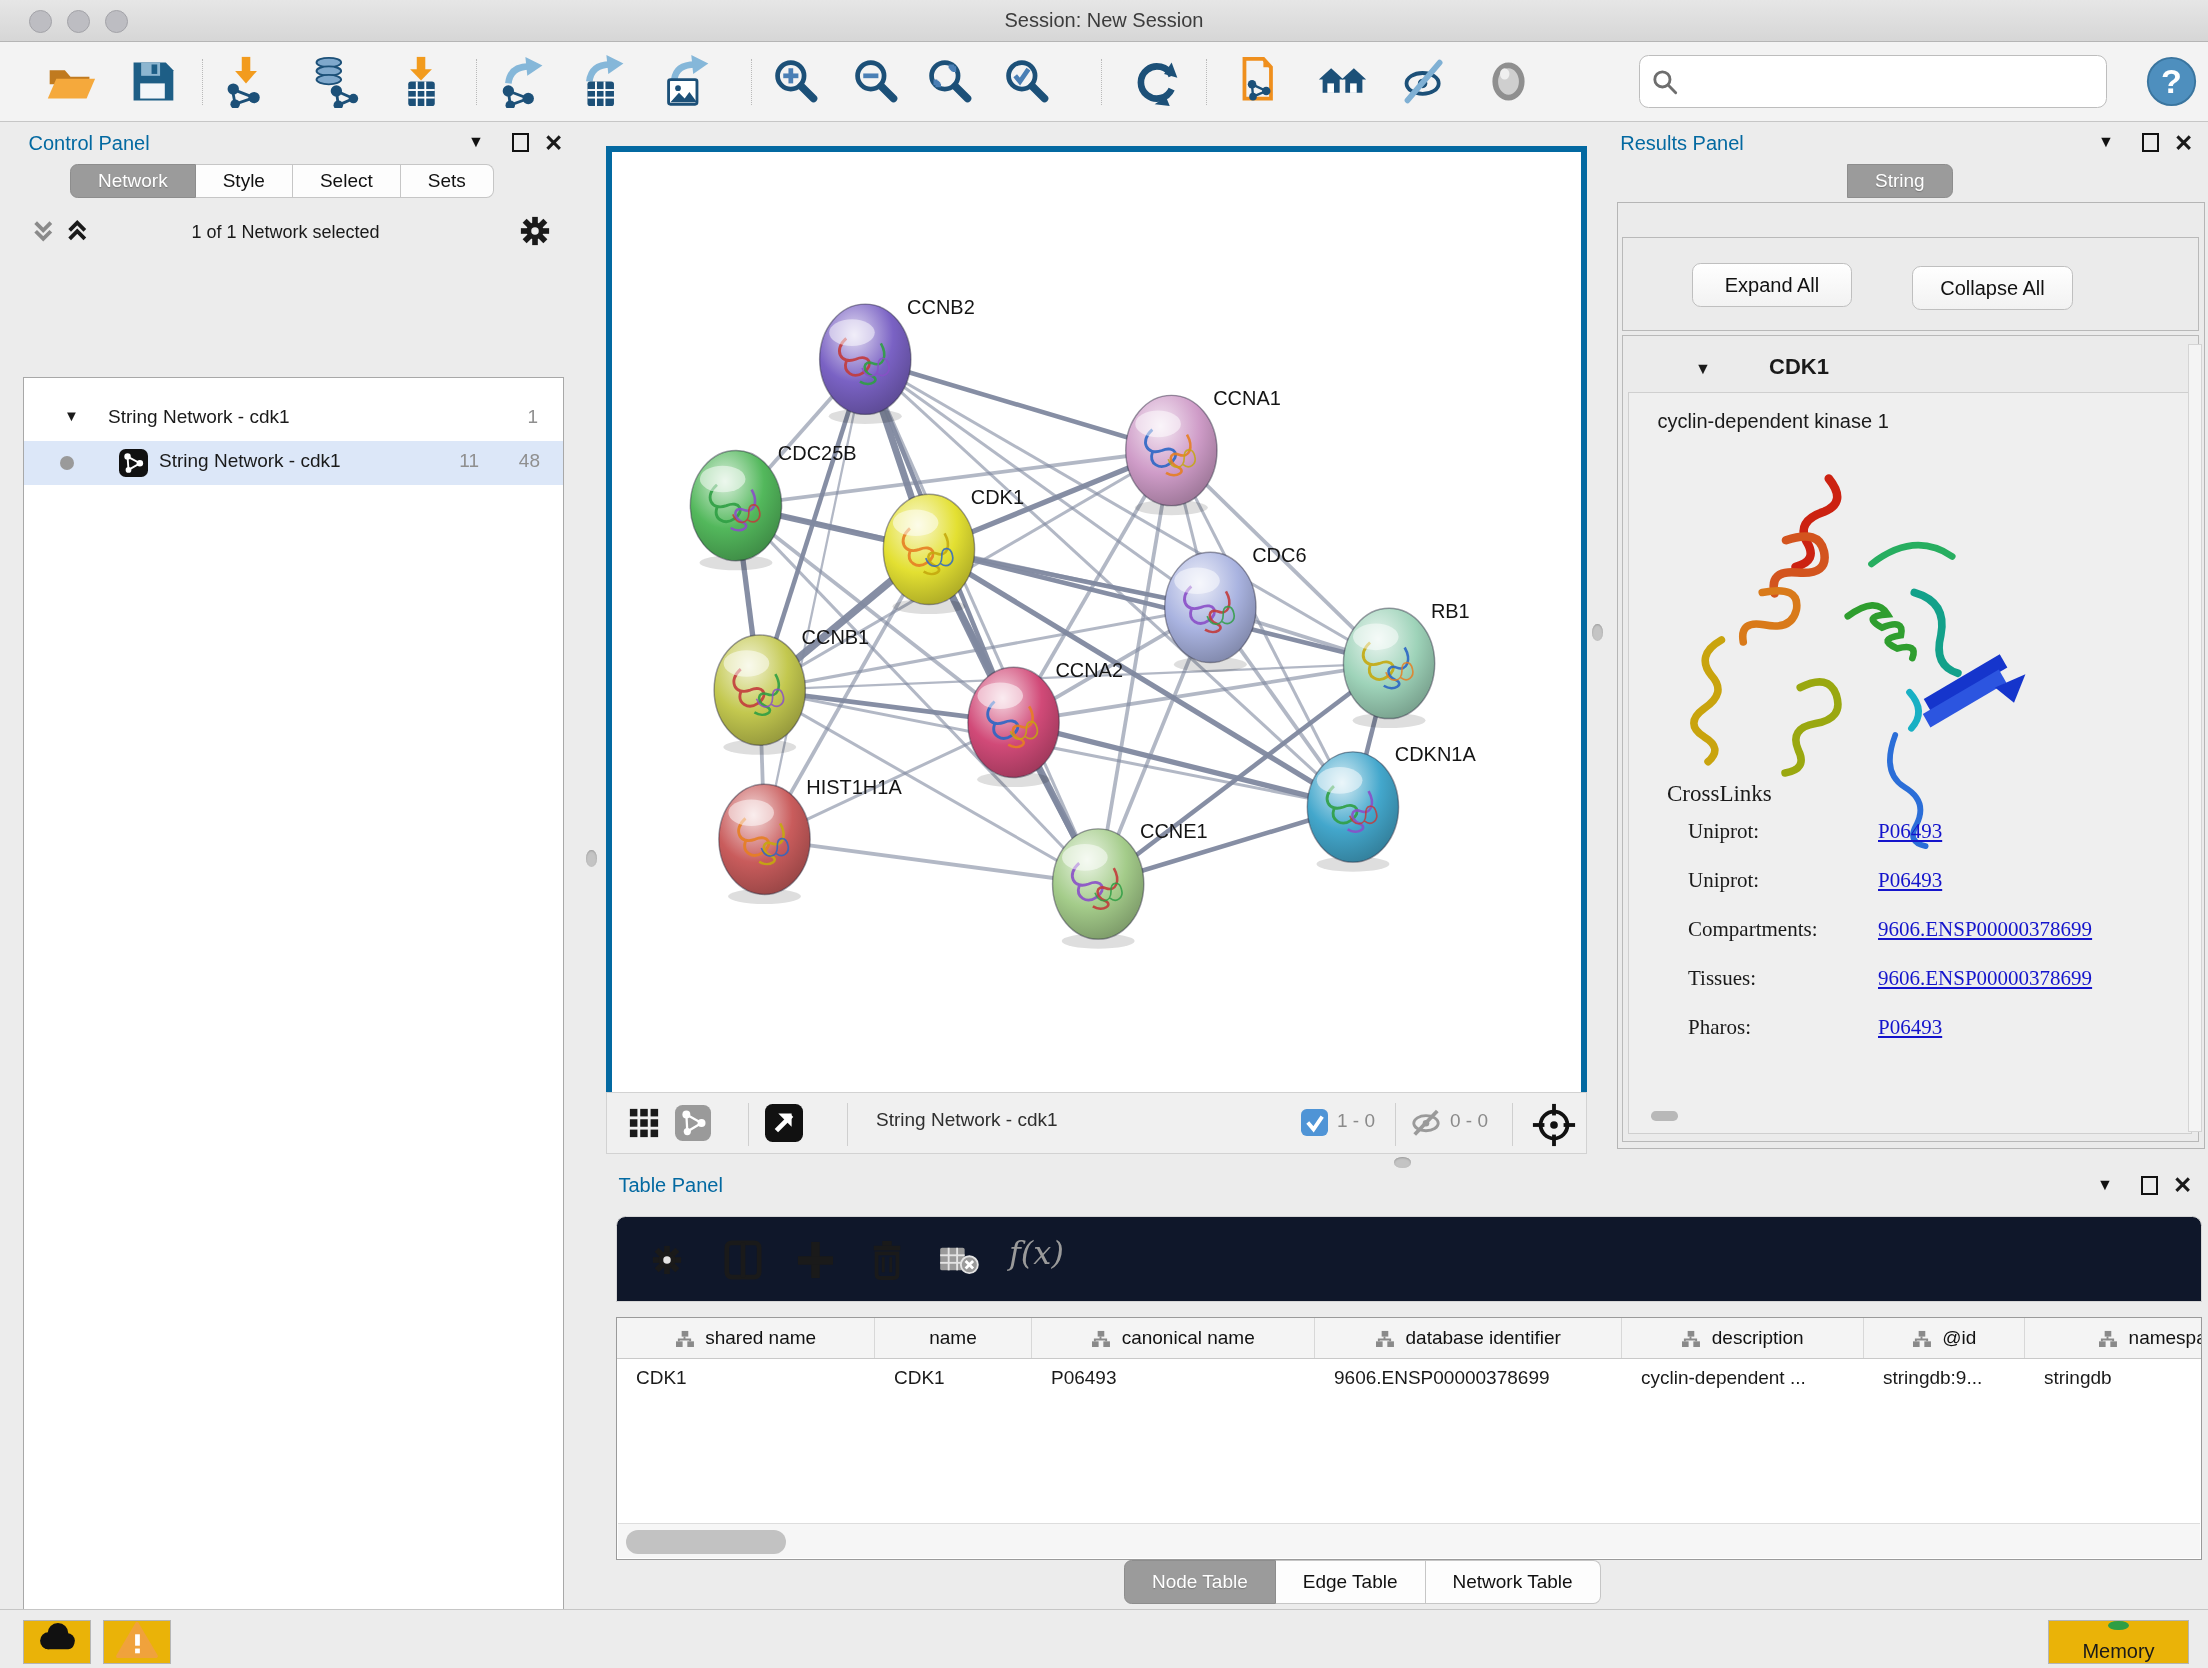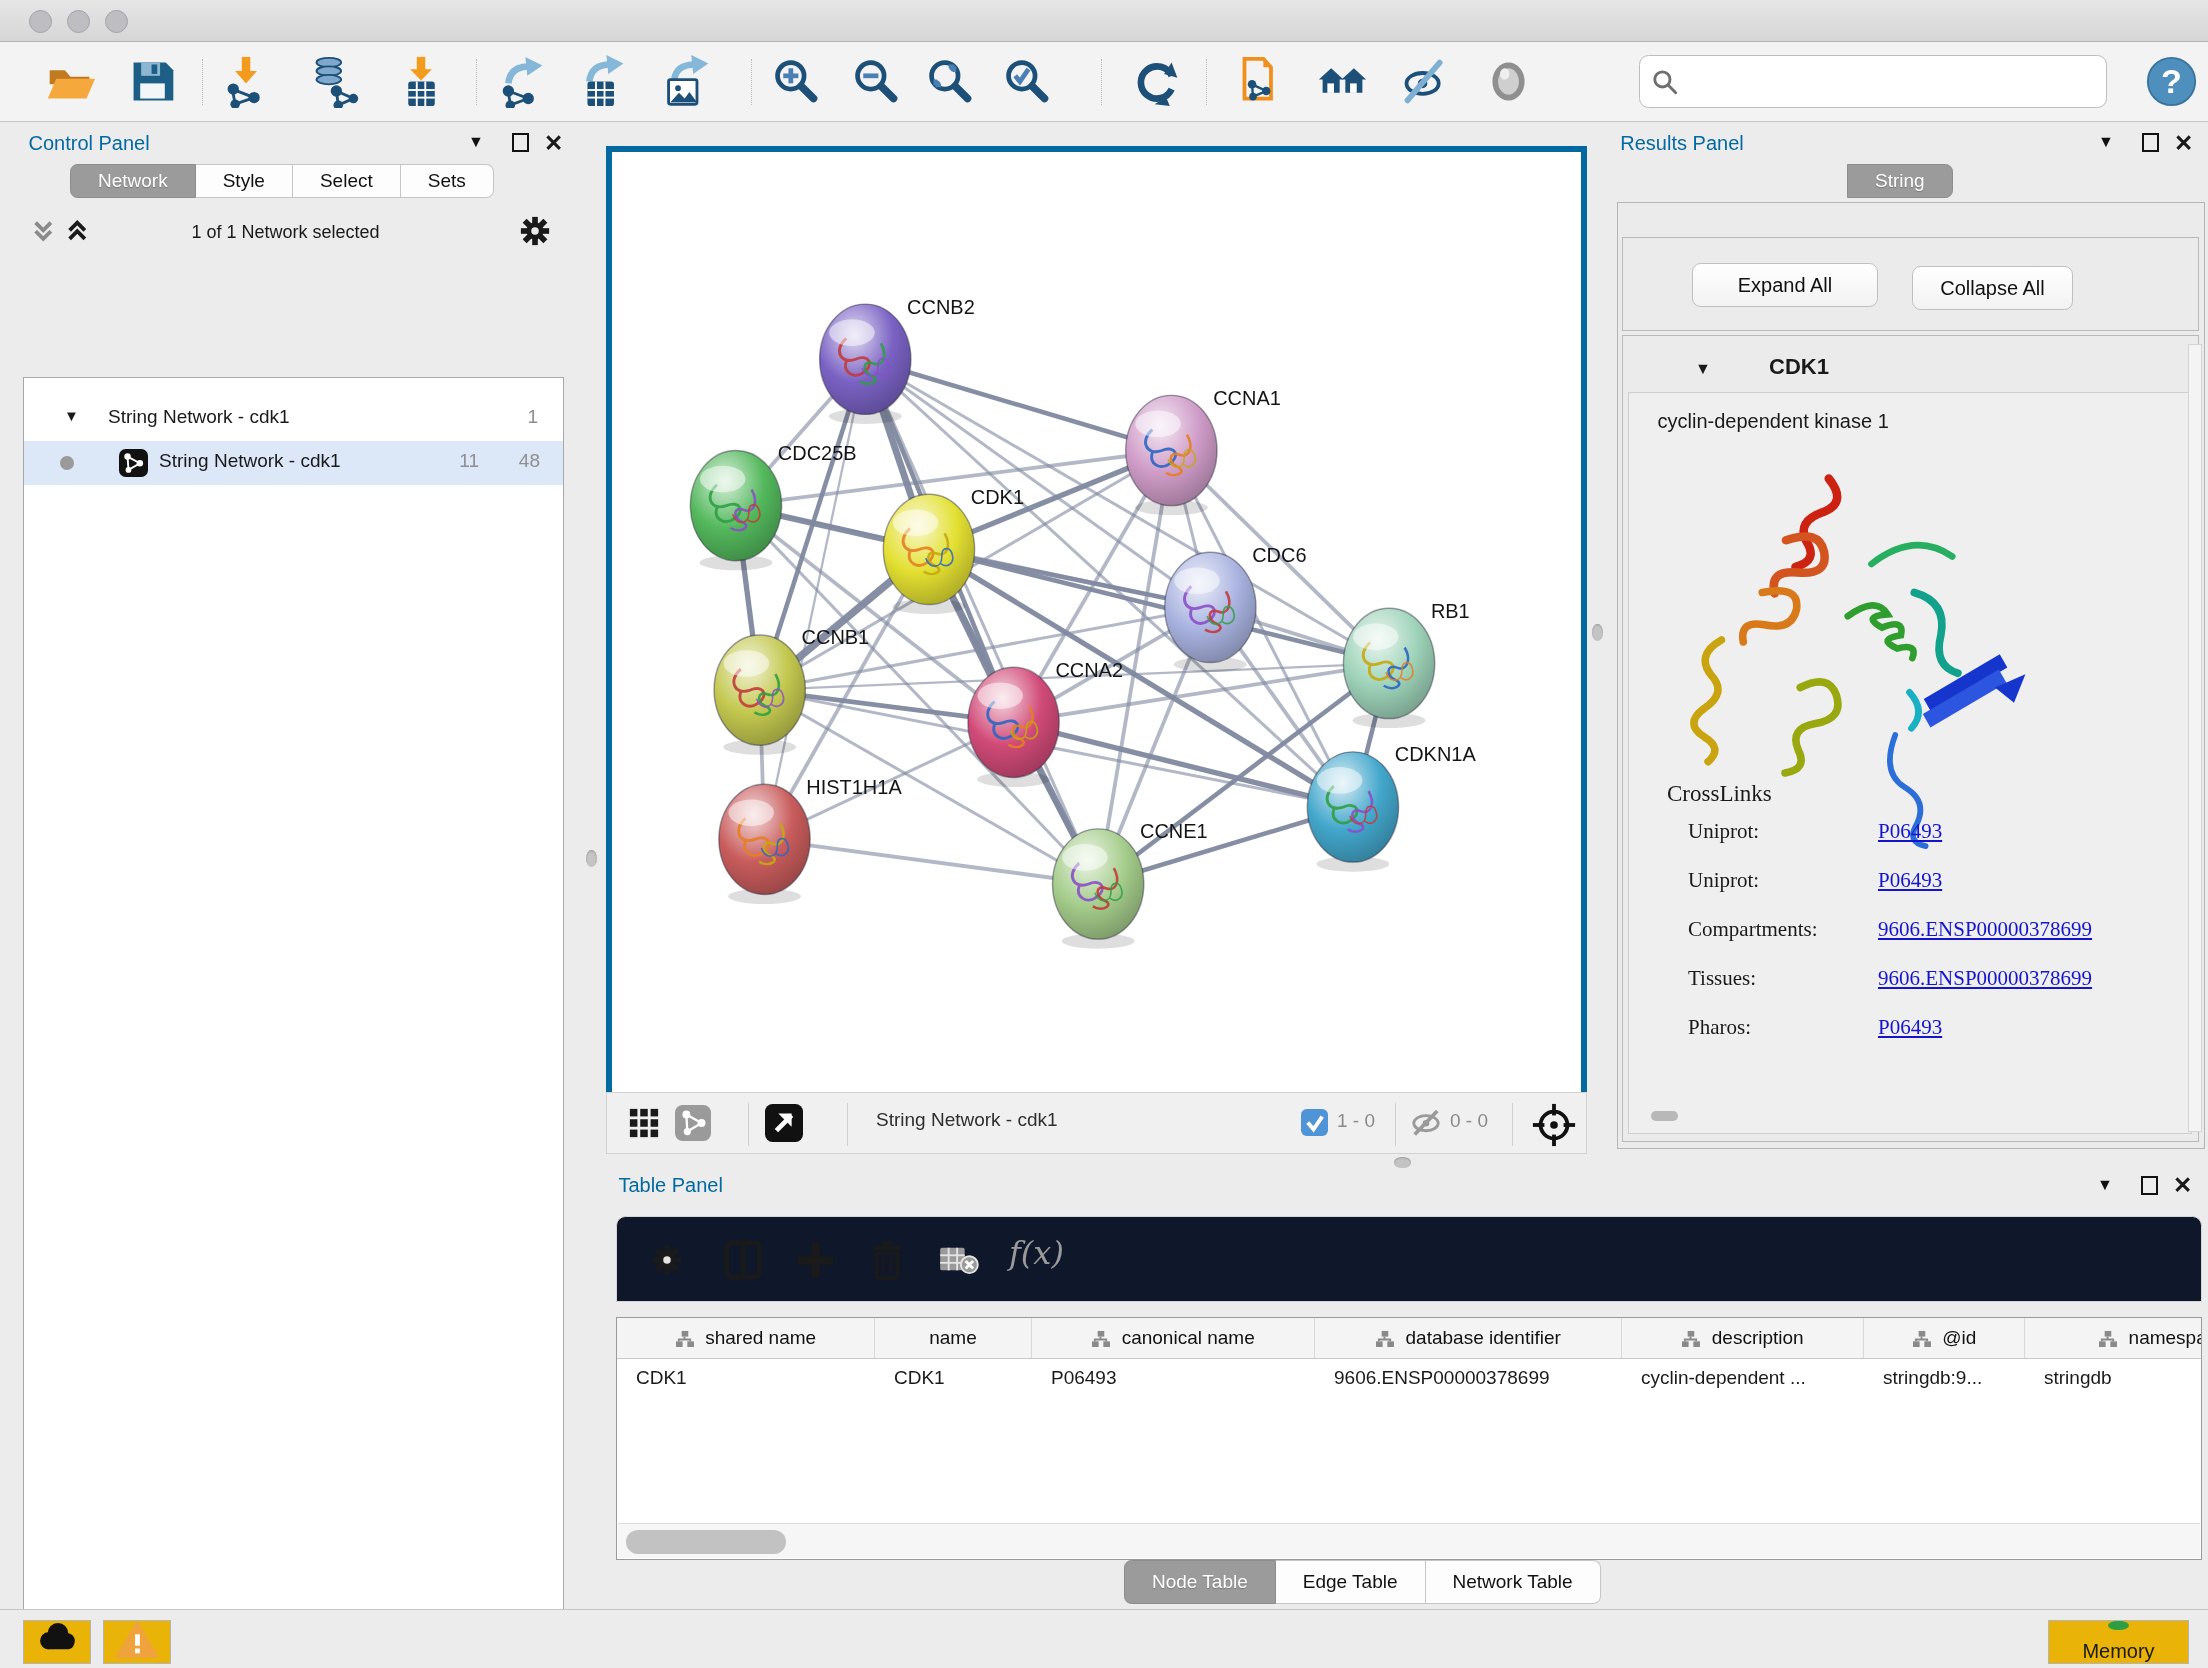--- a/index.html
+++ b/index.html
@@ -67,20 +67,21 @@
   .grip { background:#c4c4c4; border-radius:50%; box-shadow:inset 0 1px 1.9px #9b9b9b; }
   svg { display:block; }
 </style>
 </head>
 <body>
 
 <div class="abs titlebar">
   <div class="abs tl-btn" style="left:28.5px"></div>
   <div class="abs tl-btn" style="left:67px"></div>
   <div class="abs tl-btn" style="left:105px"></div>
+  <div class="abs win-title">Session: New Session</div>
 </div>
 
 <div class="abs toolbar">
   <div class="abs tbtn" style="left:44px">
     <svg width="53" height="53" viewBox="0 0 56 56">
         <path d="M6,16 h16 l6,7 h20 v8 h-42 z" fill="#c07a1f"></path>
         <path d="M4,46 l9,-21 h41 l-9,21 z" fill="#f5a93c"></path>
       </svg>
   </div>
   <div class="abs tbtn" style="left:126px">
@@ -606,21 +607,21 @@
   <span class="abs panel-title" style="left:13.3px; top:9.5px">Results Panel</span>
   <span class="abs ph-ctl" style="left:491px; top:11.4px">▼</span>
   <span class="abs" style="left:535px; top:11.4px; width:17px; height:19px; border:2.9px solid #111"></span>
   <span class="abs" style="left:567px; top:7.6px; font-size:23px; font-weight:bold">✕</span>
   <div class="abs seg" style="left:240px; top:42px">
     <div class="tab active">String</div>
   </div>
 </div>
 <div class="abs rp-outer"></div>
 <div class="abs rp-btnbox"></div>
-<div class="abs btn" style="left:1692px; top:263px; width:186px; height:44px; line-height:42px">Expand All</div>
+<div class="abs btn" style="left:1692px; top:263px; width:160px; height:44px; line-height:42px">Expand All</div>
 <div class="abs btn" style="left:1912px; top:266px; width:161px; height:44px; line-height:42px">Collapse All</div>
 <div class="abs rp-section"></div>
 <span class="abs" style="left:1695px; top:360px; font-size:16px">▼</span>
 <span class="abs" style="left:1769px; top:354px; font-size:22px; font-weight:bold">CDK1</span>
 <div class="abs rp-content">
   <span class="abs" style="left:28.5px; top:17px; font-size:20px">cyclin-dependent kinase 1</span>
   <svg class="abs" style="left:43px; top:57px" width="380" height="399" viewBox="0 0 400 420">
     <g fill="none" stroke-linecap="round">
       <path d="M165,30 q20,25 -5,35 q-30,10 -18,32 q12,20 -12,26" stroke="#cc2211" stroke-width="9"></path>
       <path d="M120,95 q35,-12 40,12 q5,25 -28,22 q-30,-3 -24,22" stroke="#d3541e" stroke-width="9"></path>

